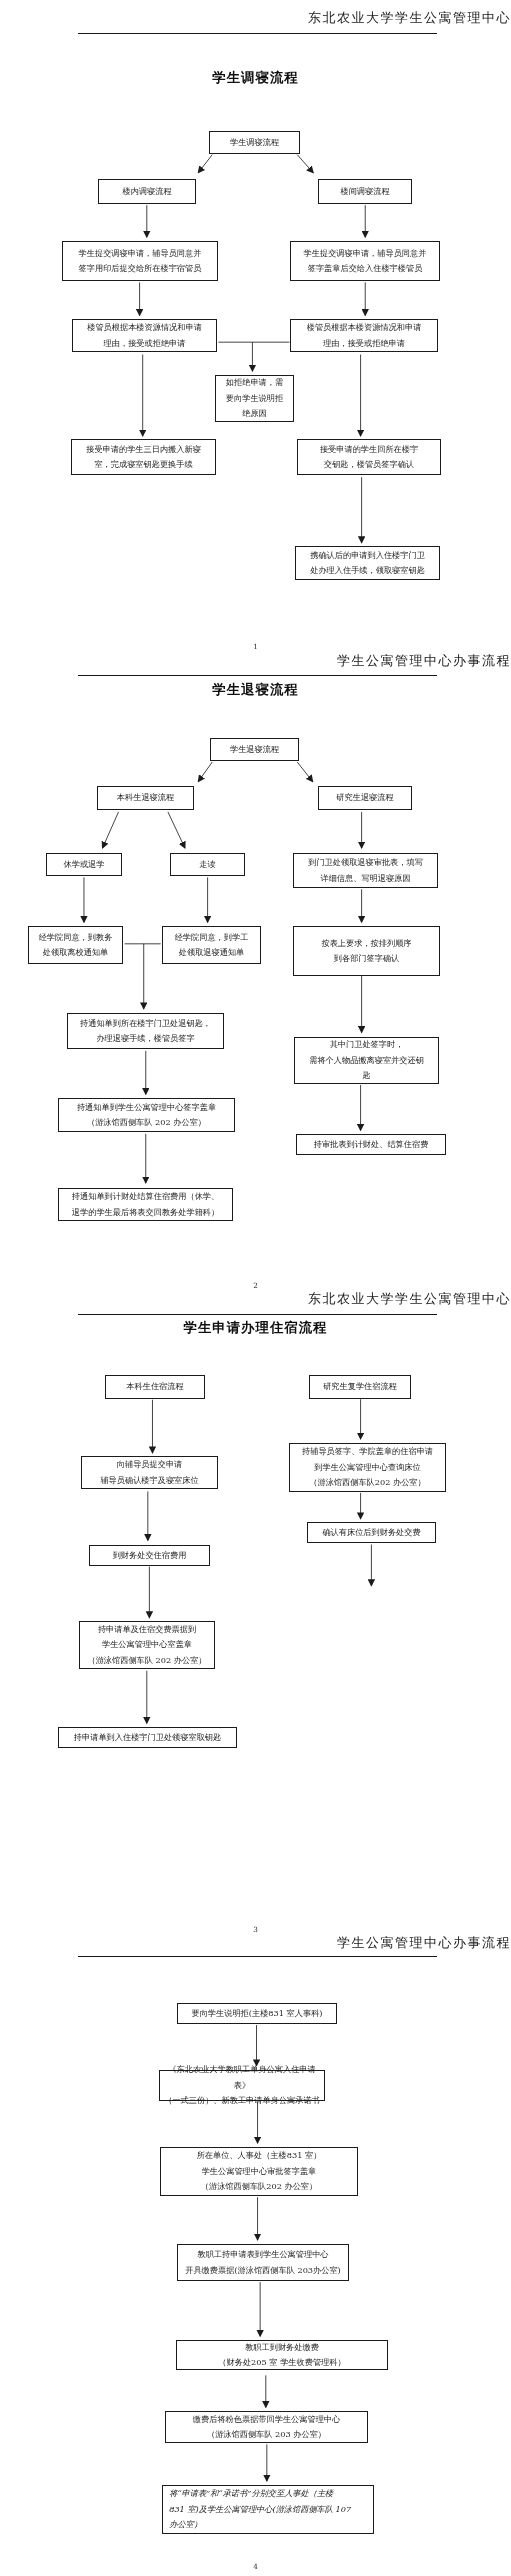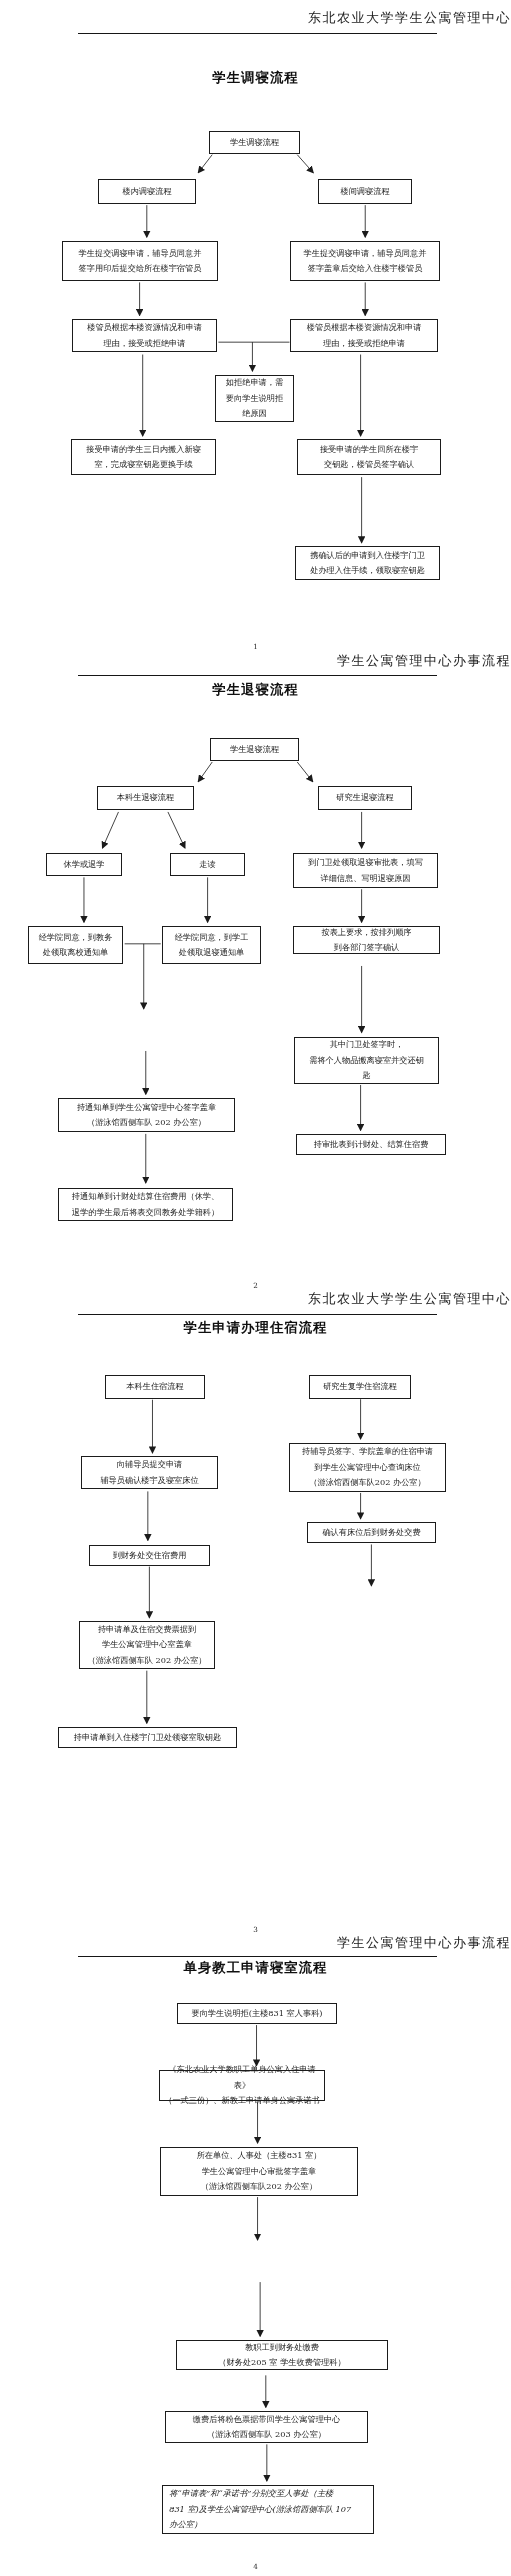--- a/index.html
+++ b/index.html
@@ -119,22 +119,24 @@
   <div class="node" style="left:97px;top:786px;width:97px;height:24px">本科生退寝流程</div>
   <div class="node" style="left:318px;top:786px;width:94px;height:24px">研究生退寝流程</div>
   <div class="node" style="left:46px;top:853px;width:76px;height:23px">休学或退学</div>
   <div class="node" style="left:170px;top:853px;width:75px;height:23px">走读</div>
   <div class="node" style="left:293px;top:853px;width:145px;height:35px">到门卫处领取退寝审批表，填写
 详细信息、写明退寝原因</div>
   <div class="node" style="left:28px;top:926px;width:95px;height:38px">经学院同意，到教务
 处领取离校通知单</div>
   <div class="node" style="left:162px;top:926px;width:99px;height:38px">经学院同意，到学工
 处领取退寝通知单</div>
-  <div class="node" style="left:293px;top:926px;width:147px;height:28px">按表上要求，按排列顺序
+  <div class="node" style="left:293px;top:926px;width:147px;height:50px">按表上要求，按排列顺序
 到各部门签字确认</div>
+  <div class="node" style="left:67px;top:1013px;width:157px;height:36px">持通知单到所在楼宇门卫处退钥匙，
+办理退寝手续，楼管员签字</div>
   <div class="node" style="left:294px;top:1037px;width:145px;height:47px">其中门卫处签字时，
 需将个人物品搬离寝室并交还钥
 匙</div>
   <div class="node" style="left:58px;top:1098px;width:177px;height:34px">持通知单到学生公寓管理中心签字盖章
 （游泳馆西侧车队 202 办公室）</div>
   <div class="node" style="left:296px;top:1134px;width:150px;height:20.6px">持审批表到计财处、结算住宿费</div>
   <div class="node" style="left:58px;top:1188px;width:175px;height:33px">持通知单到计财处结算住宿费用（休学、
 退学的学生最后将表交回教务处学籍科）</div>
 
   <div class="pgnum" style="top:1281px">2</div>
@@ -154,28 +156,29 @@
   <div class="node" style="left:307px;top:1522px;width:129px;height:20.6px">确认有床位后到财务处交费</div>
   <div class="node" style="left:79px;top:1621px;width:136px;height:48px">持申请单及住宿交费票据到
 学生公寓管理中心室盖章
 （游泳馆西侧车队 202 办公室）</div>
   <div class="node" style="left:58px;top:1727px;width:179px;height:20.6px">持申请单到入住楼宇门卫处领寝室取钥匙</div>
 
   <div class="pgnum" style="top:1925px">3</div>
 
   <div class="pghdr" style="top:1934px">学生公寓管理中心办事流程</div>
   <div class="rule" style="top:1956px"></div>
-  <div class="pgtitle" style="top:1959px">单身教工申请寝室流程</div>
 
   <div class="node" style="left:177px;top:2003px;width:160px;height:20.6px">要向学生说明拒(主楼831 室人事科)</div>
   <div class="node" style="left:159px;top:2070px;width:166px;height:31px">《东北农业大学教职工单身公寓入住申请表》
 （一式三份）、新教工申请单身公寓承诺书</div>
   <div class="node" style="left:160px;top:2147px;width:198px;height:49px">所在单位、人事处（主楼831 室）
 学生公寓管理中心审批签字盖章
 （游泳馆西侧车队202 办公室）</div>
+  <div class="node" style="left:177px;top:2244px;width:172px;height:37px">教职工持申请表到学生公寓管理中心
+开具缴费票据(游泳馆西侧车队 203办公室)</div>
   <div class="node" style="left:176px;top:2340px;width:212px;height:30px">教职工到财务处缴费
 （财务处205 室 学生收费管理科）</div>
   <div class="node" style="left:165px;top:2411px;width:203px;height:32px">缴费后将粉色票据带回学生公寓管理中心
 （游泳馆西侧车队 203 办公室）</div>
   <div class="node align-left" style="left:162px;top:2485px;width:212px;height:49px">将“申请表”和“承诺书”分别交至人事处（主楼
 831 室)及学生公寓管理中心(游泳馆西侧车队 107
 办公室）</div>
 
   <div class="pgnum" style="top:2562px">4</div>
 

